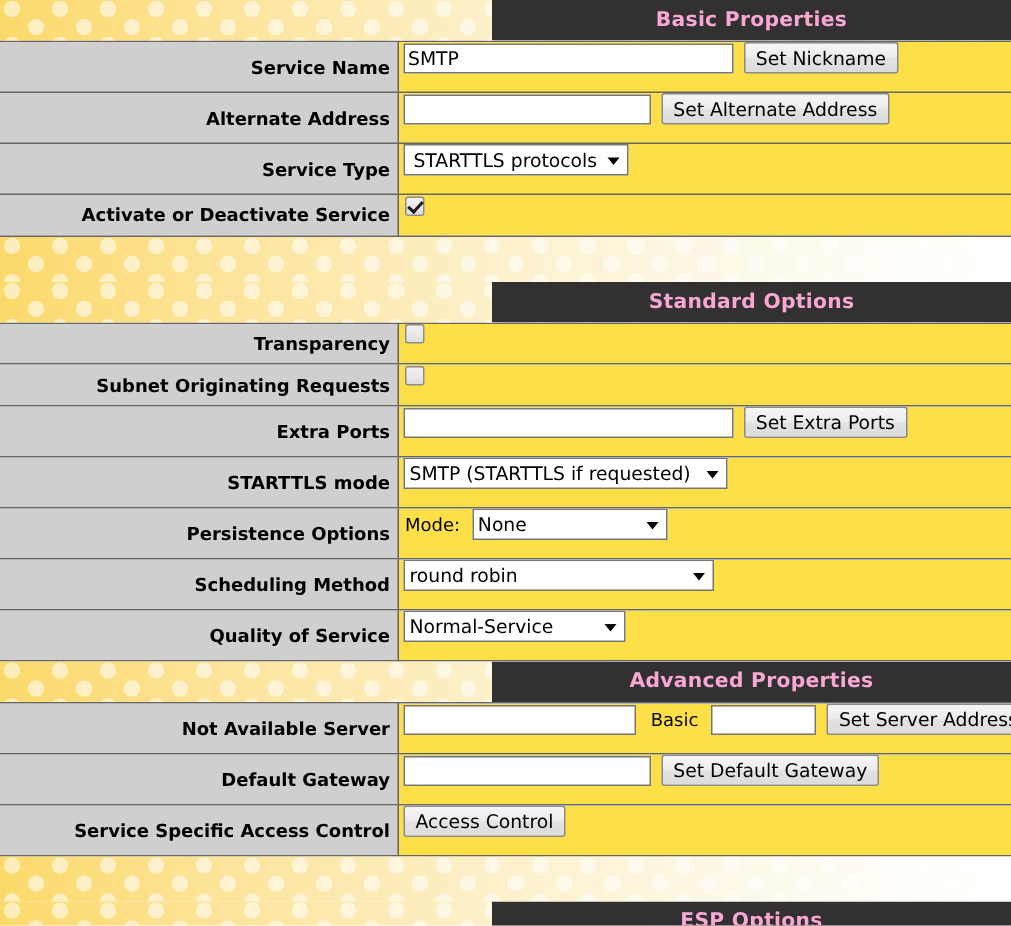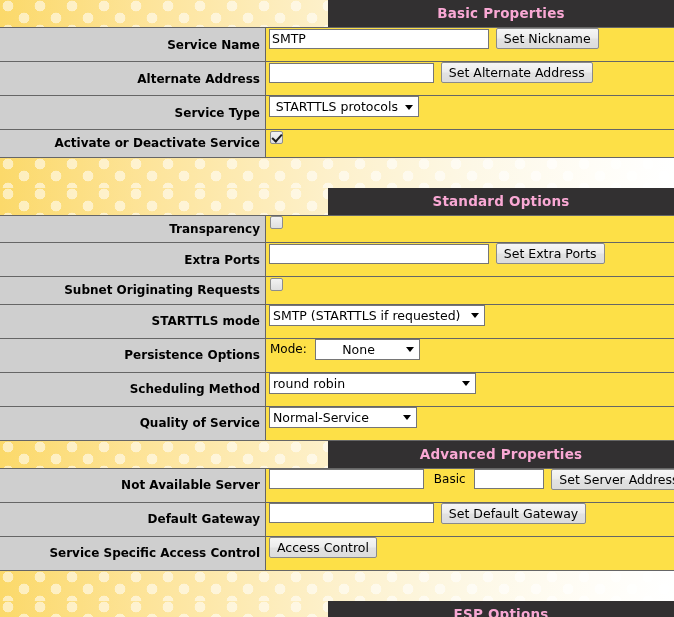--- a/index.html
+++ b/index.html
@@ -152,21 +152,21 @@
     right: 5px;
     top: 50%;
     margin-top: -2px;
     width: 0; height: 0;
     border-left: 4px solid transparent;
     border-right: 4px solid transparent;
     border-top: 5px solid #000000;
   }
   .sel.w150 { width: 150px; text-align: right; }
   .sel.w216 { width: 216px; }
-  .sel.w133 { width: 105px; text-align: center; }
+  .sel.w133 { width: 130px; }
   .sel.w207 { width: 207px; }
   .sel.w148 { width: 148px; }
 
   .inline-lbl {
     font-size: 12px;
     color: #000000;
     vertical-align: middle;
     margin: 0 4px 0 1px;
     font-family: "DejaVu Sans", "Liberation Sans", sans-serif;
   }
@@ -258,30 +258,30 @@
 
   <table class="props">
     <tbody>
         <tr>
       <td class="label">Transparency</td>
       <td class="value">
         <span class="cb"></span>
       </td>
     </tr>
     <tr>
+      <td class="label">Subnet Originating Requests</td>
+      <td class="value">
+        <span class="cb"></span>
+      </td>
+    </tr>
+    <tr>
       <td class="label">Extra Ports</td>
       <td class="value">
         <input class="txt w220" type="text" value="" style="">
         <button class="btn">Set Extra Ports</button>
-      </td>
-    </tr>
-    <tr>
-      <td class="label">Subnet Originating Requests</td>
-      <td class="value">
-        <span class="cb"></span>
       </td>
     </tr>
     <tr>
       <td class="label">STARTTLS mode</td>
       <td class="value">
         <span class="sel w216">
           <span>SMTP (STARTTLS if requested)</span>
           <span class="arw"></span>
         </span>
       </td>

